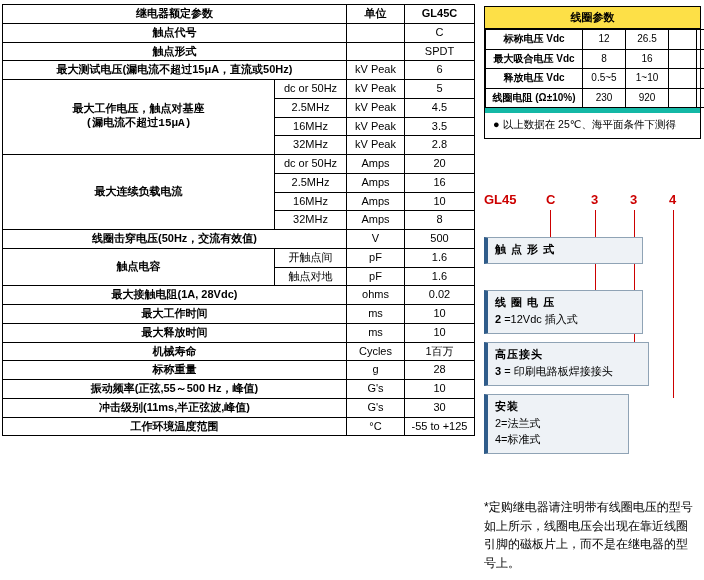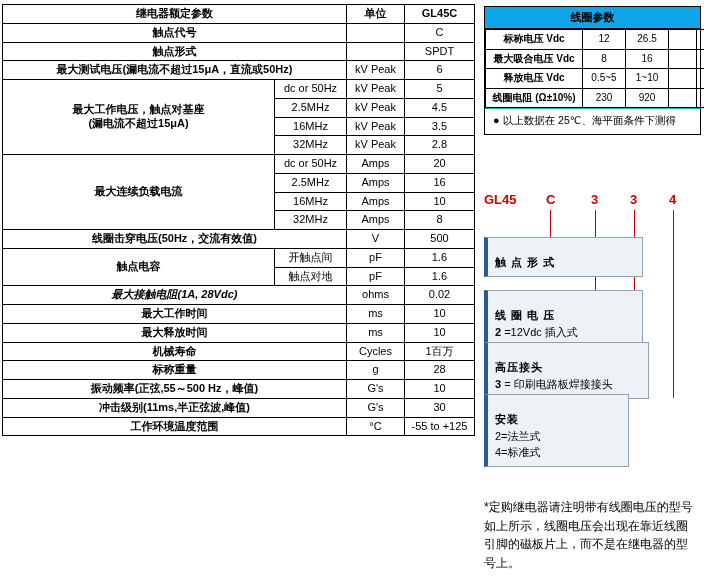--- a/index.html
+++ b/index.html
@@ -30,21 +30,21 @@
   .col-d{width:70px;}
   .b{font-weight:bold;}
 
   
   #coil-wrap{
     position:absolute;left:484px;top:6px;width:215px;
     border:1px solid #000;
     background:#fff;
   }
   #coil-title{
-    background:#0ea5e9;
+    background:#fde047;
     border-bottom:1px solid #000;
     text-align:center;
     font-weight:bold;
     padding:3px 0;
     font-size:11px;
   }
   #coil-table{
     border-collapse:collapse;
     width:100%;
     table-layout:fixed;
@@ -54,21 +54,21 @@
     text-align:center;
     vertical-align:middle;
     padding:3px 2px;
     font-size:10px;
     line-height:1.25;
   }
   #coil-table td.hd{font-weight:bold;font-size:10px;width:92px;}
   #coil-table td.v{width:38px;}
   #coil-table td.blank{width:23px;}
   #coil-note{
-    border-top:1px solid #14b8a6;
+    border-top:5px solid #14b8a6;
     padding:4px 6px 5px 8px;
     font-size:10.5px;
     line-height:1.45;
   }
   #coil-note .bullet{font-size:11px;margin-right:3px;}
 
   
   #partnum{
     position:absolute;left:484px;top:192px;width:215px;
     height:18px;
@@ -87,21 +87,21 @@
 
   
   .vline{position:absolute;background:#cc0000;width:1px;}
 
   
   .callout{
     position:absolute;
     background:#eef2f6;
     border:1px solid #8fa3b5;
     border-left:4px solid #2f5c8a;
-    padding:17px 7px 5px 7px;
+    padding:4px 7px 5px 7px;
     font-size:11px;
     line-height:1.45;
   }
   .callout .t{font-weight:bold;letter-spacing:1px;}
   .callout .d{margin-top:1px;}
   .callout b{font-weight:bold;}
 
   #co-contact{left:484px;top:237px;width:140px;}
   #co-coil{left:484px;top:290px;width:140px;}
   #co-hv{left:484px;top:342px;width:146px;}
@@ -138,21 +138,21 @@
         <td colspan="2" class="b" style="white-space: pre-line;">触点形式</td>
         <td style="white-space: pre-line;"></td>
         <td style="white-space: pre-line;">SPDT</td>
       </tr>
       <tr>
         <td colspan="2" class="b" style="white-space: pre-line;">最大测试电压(漏电流不超过15μA，直流或50Hz)</td>
         <td style="white-space: pre-line;">kV Peak</td>
         <td style="white-space: pre-line;">6</td>
       </tr>
       <tr>
-        <td rowspan="4" class="b" style="white-space: pre-line;">最大工作电压，触点对基座
+        <td rowspan="4" class="b" style="white-space: pre-line; font-family: Liberation Mono, monospace;">最大工作电压，触点对基座
 (漏电流不超过15μA)</td>
         <td style="white-space: pre-line;">dc or 50Hz</td>
         <td style="white-space: pre-line;">kV Peak</td>
         <td style="white-space: pre-line;">5</td>
       </tr>
       <tr>
         <td style="white-space: pre-line;">2.5MHz</td>
         <td style="white-space: pre-line;">kV Peak</td>
         <td style="white-space: pre-line;">4.5</td>
       </tr>
@@ -197,21 +197,21 @@
         <td style="white-space: pre-line;">开触点间</td>
         <td style="white-space: pre-line;">pF</td>
         <td style="white-space: pre-line;">1.6</td>
       </tr>
       <tr>
         <td style="white-space: pre-line;">触点对地</td>
         <td style="white-space: pre-line;">pF</td>
         <td style="white-space: pre-line;">1.6</td>
       </tr>
       <tr>
-        <td colspan="2" class="b" style="white-space: pre-line; font-style: italic;">最大接触电阻(1A, 28Vdc)</td>
+        <td colspan="2" class="b" style="white-space: pre-line;">最大接触电阻(1A, 28Vdc)</td>
         <td style="white-space: pre-line;">ohms</td>
         <td style="white-space: pre-line;">0.02</td>
       </tr>
       <tr>
         <td colspan="2" class="b" style="white-space: pre-line;">最大工作时间</td>
         <td style="white-space: pre-line;">ms</td>
         <td style="white-space: pre-line;">10</td>
       </tr>
       <tr>
         <td colspan="2" class="b" style="white-space: pre-line;">最大释放时间</td>

